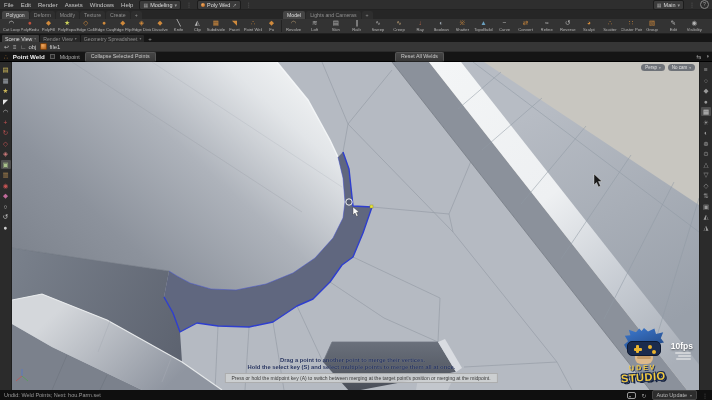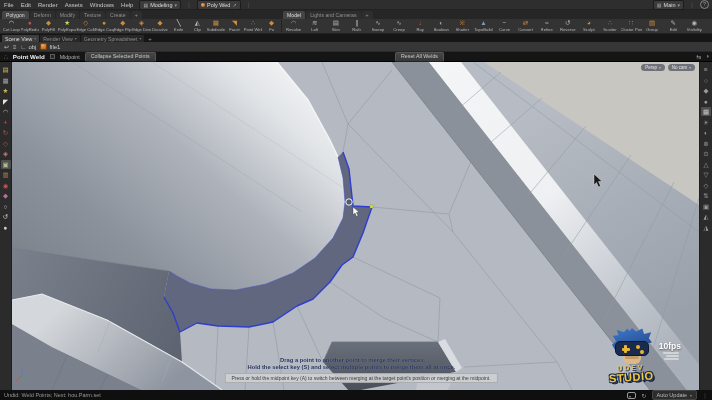--- a/index.html
+++ b/index.html
@@ -68,21 +68,21 @@
   .pills{position:absolute;top:2px;right:4px;display:flex;gap:3px;}
   .pill{background:rgba(88,93,101,0.8);color:#e2e2e2;font-size:4.5px;border-radius:5px;padding:0 4px;height:7px;display:flex;align-items:center;gap:2px;}
   .pill .caret{font-size:3.5px;color:#c5c5c5;}
 
   .hint1,.hint2{position:absolute;left:50%;transform:translateX(-52%);font-size:5.8px;font-weight:bold;color:#26335e;white-space:nowrap;text-shadow:0 0 1px rgba(255,255,255,0.35);}
   .hint1{top:295px;}
   .hint2{top:302px;}
   .hintbar{position:absolute;left:50%;transform:translateX(-48%);top:311px;background:rgba(206,208,211,0.92);color:#3a3a3a;font-size:5px;padding:1px 6px;white-space:nowrap;border:1px solid rgba(150,150,150,0.6);}
 
   
-  .wm{position:absolute;right:16px;bottom:2px;width:74px;height:60px;pointer-events:none;text-decoration:underline;}
+  .wm{position:absolute;right:4px;bottom:2px;width:74px;height:60px;pointer-events:none;text-decoration:underline;}
   .wm-fps{position:absolute;right:2px;top:13px;font-size:8.5px;font-weight:bold;color:#fff;text-shadow:0 1px 2px rgba(0,0,0,0.55);}
   .wm-line{position:absolute;right:4px;height:2px;background:rgba(240,240,240,0.55);border-radius:1px;}
   .mascot{position:absolute;left:3px;top:0;width:40px;height:38px;}
   .hair{position:absolute;left:0;top:0;width:40px;height:30px;background:linear-gradient(160deg,#3d7ad1,#1b3a6e);clip-path:polygon(50% 0,60% 12%,76% 2%,80% 20%,98% 14%,92% 34%,100% 48%,88% 52%,92% 66%,76% 64%,70% 78%,8% 74%,0 56%,10% 44%,2% 26%,16% 24%,12% 6%,30% 14%,38% 2%,44% 10%);}
   .visor{position:absolute;left:3px;top:13px;width:34px;height:15px;background:#1b2b4d;border:1px solid #0d1830;border-radius:5px;box-sizing:border-box;}
   .dpad-v{position:absolute;left:8px;top:3px;width:3px;height:8px;background:#ecb52e;border-radius:1px;}
   .dpad-h{position:absolute;left:5.5px;top:5.5px;width:8px;height:3px;background:#ecb52e;border-radius:1px;}
   .vbtn1{position:absolute;right:8px;top:2.5px;width:4px;height:4px;border-radius:50%;background:#ecb52e;}
   .vbtn2{position:absolute;right:4px;top:7.5px;width:4px;height:4px;border-radius:50%;background:#ecb52e;}
   .chin{position:absolute;left:11px;top:28px;width:18px;height:8px;background:#dcb98c;border-radius:0 0 6px 6px;}

